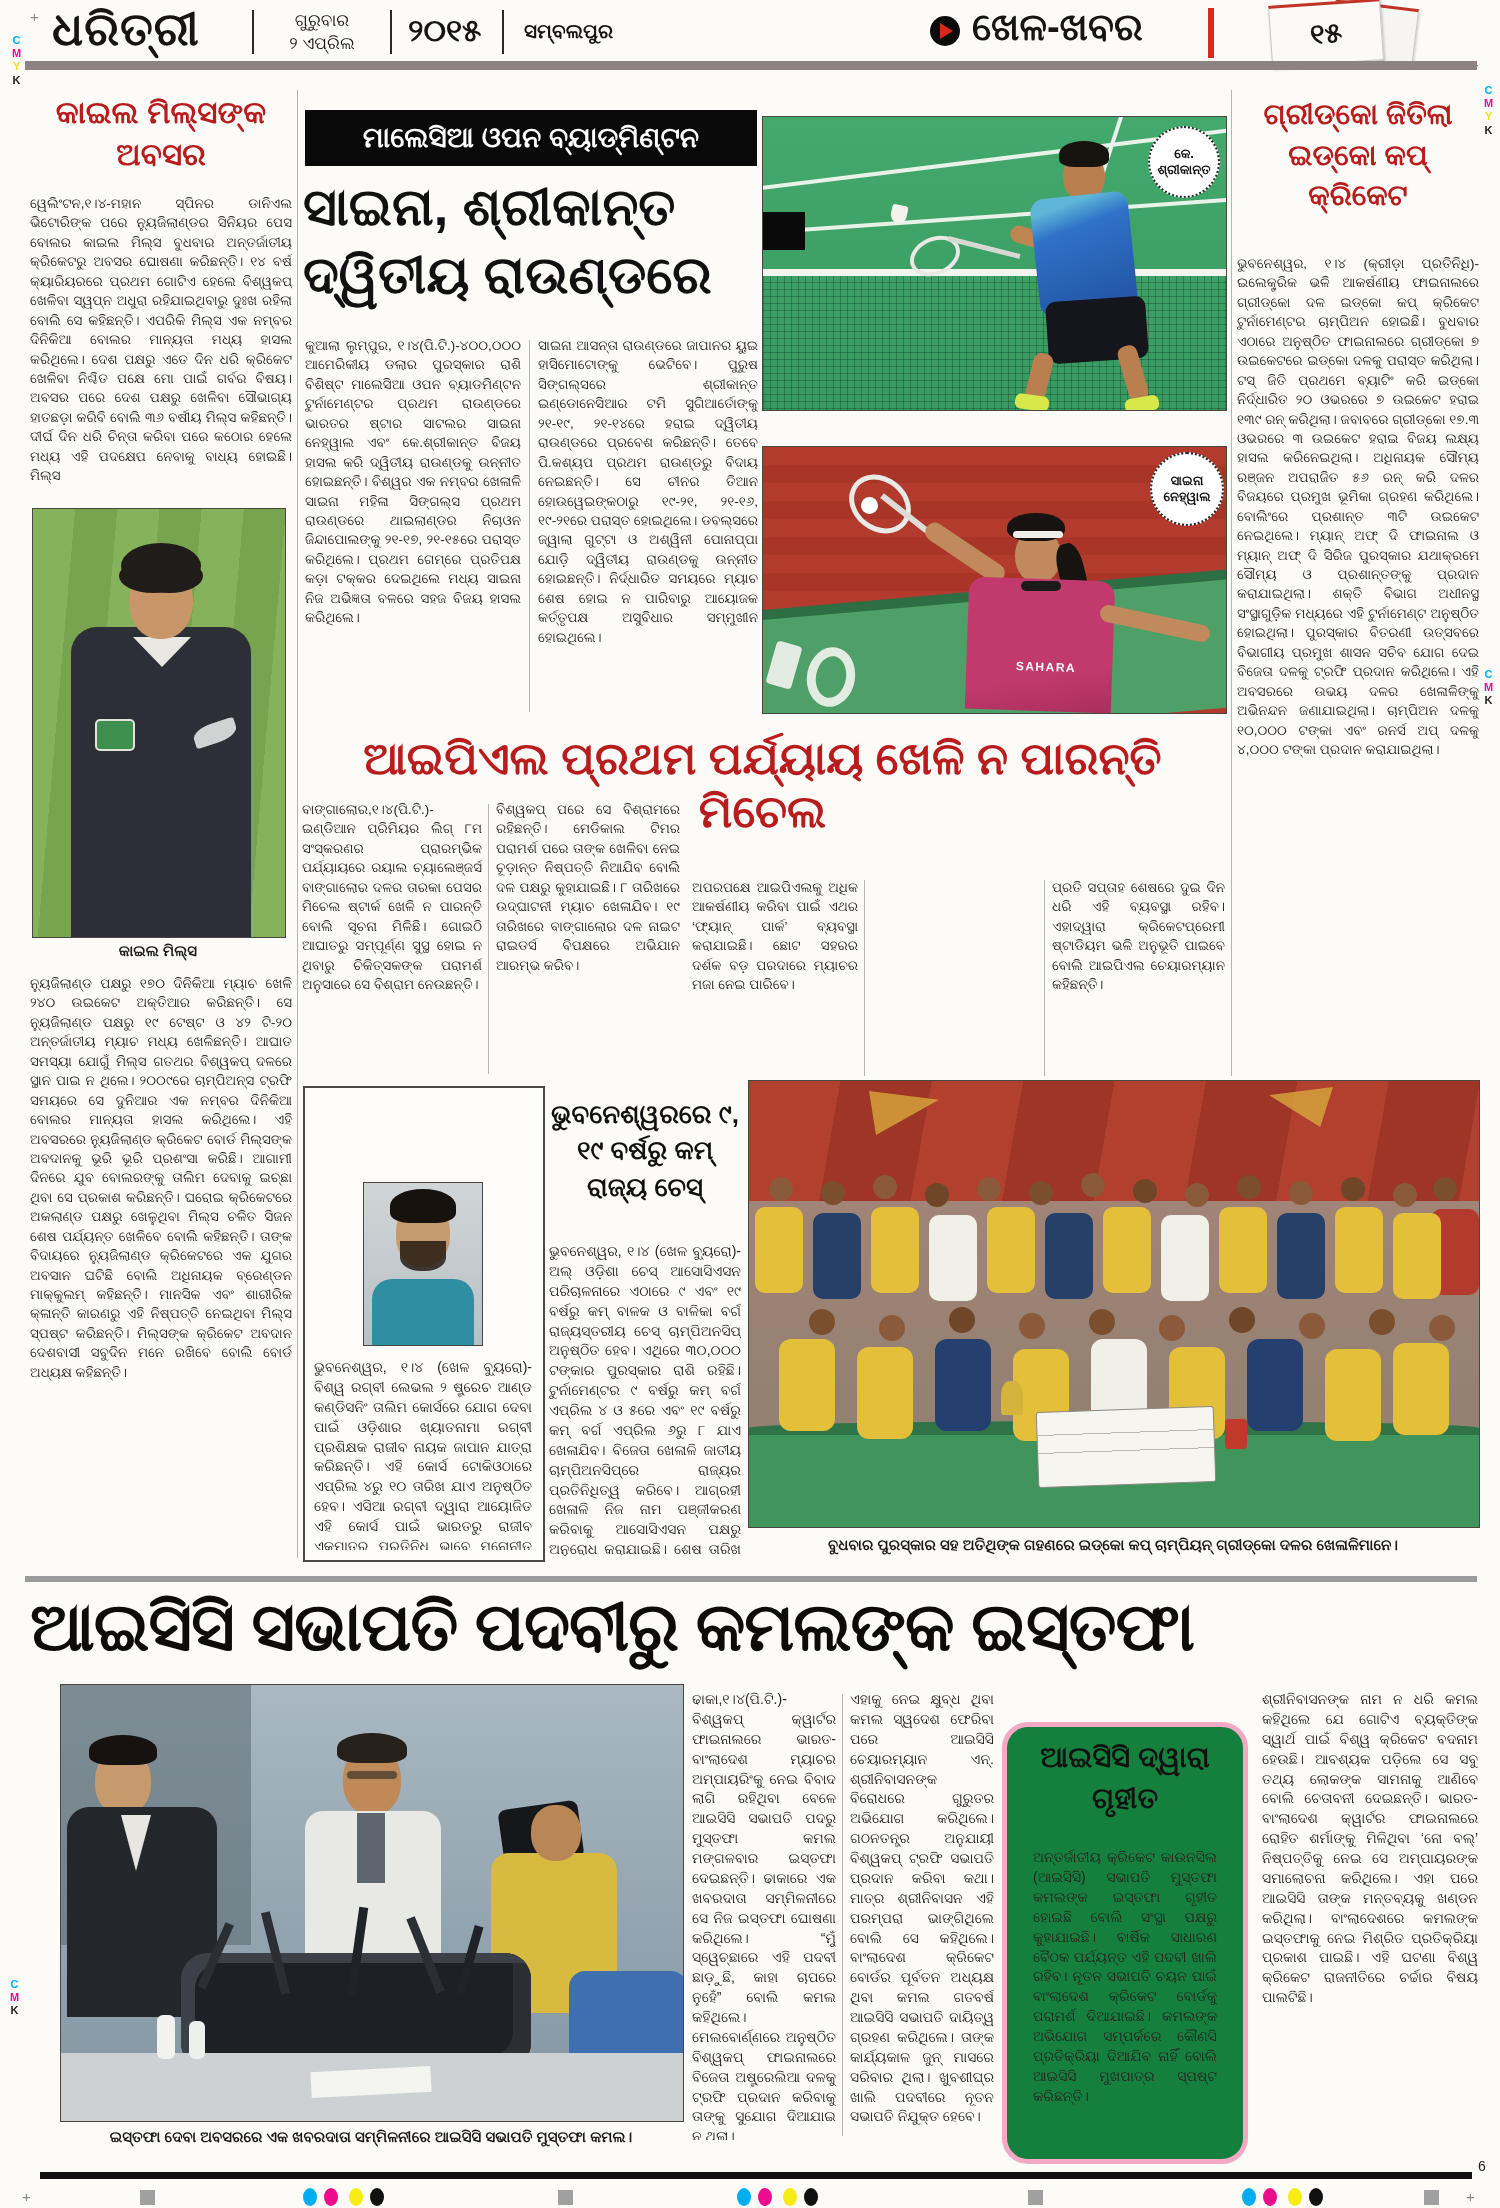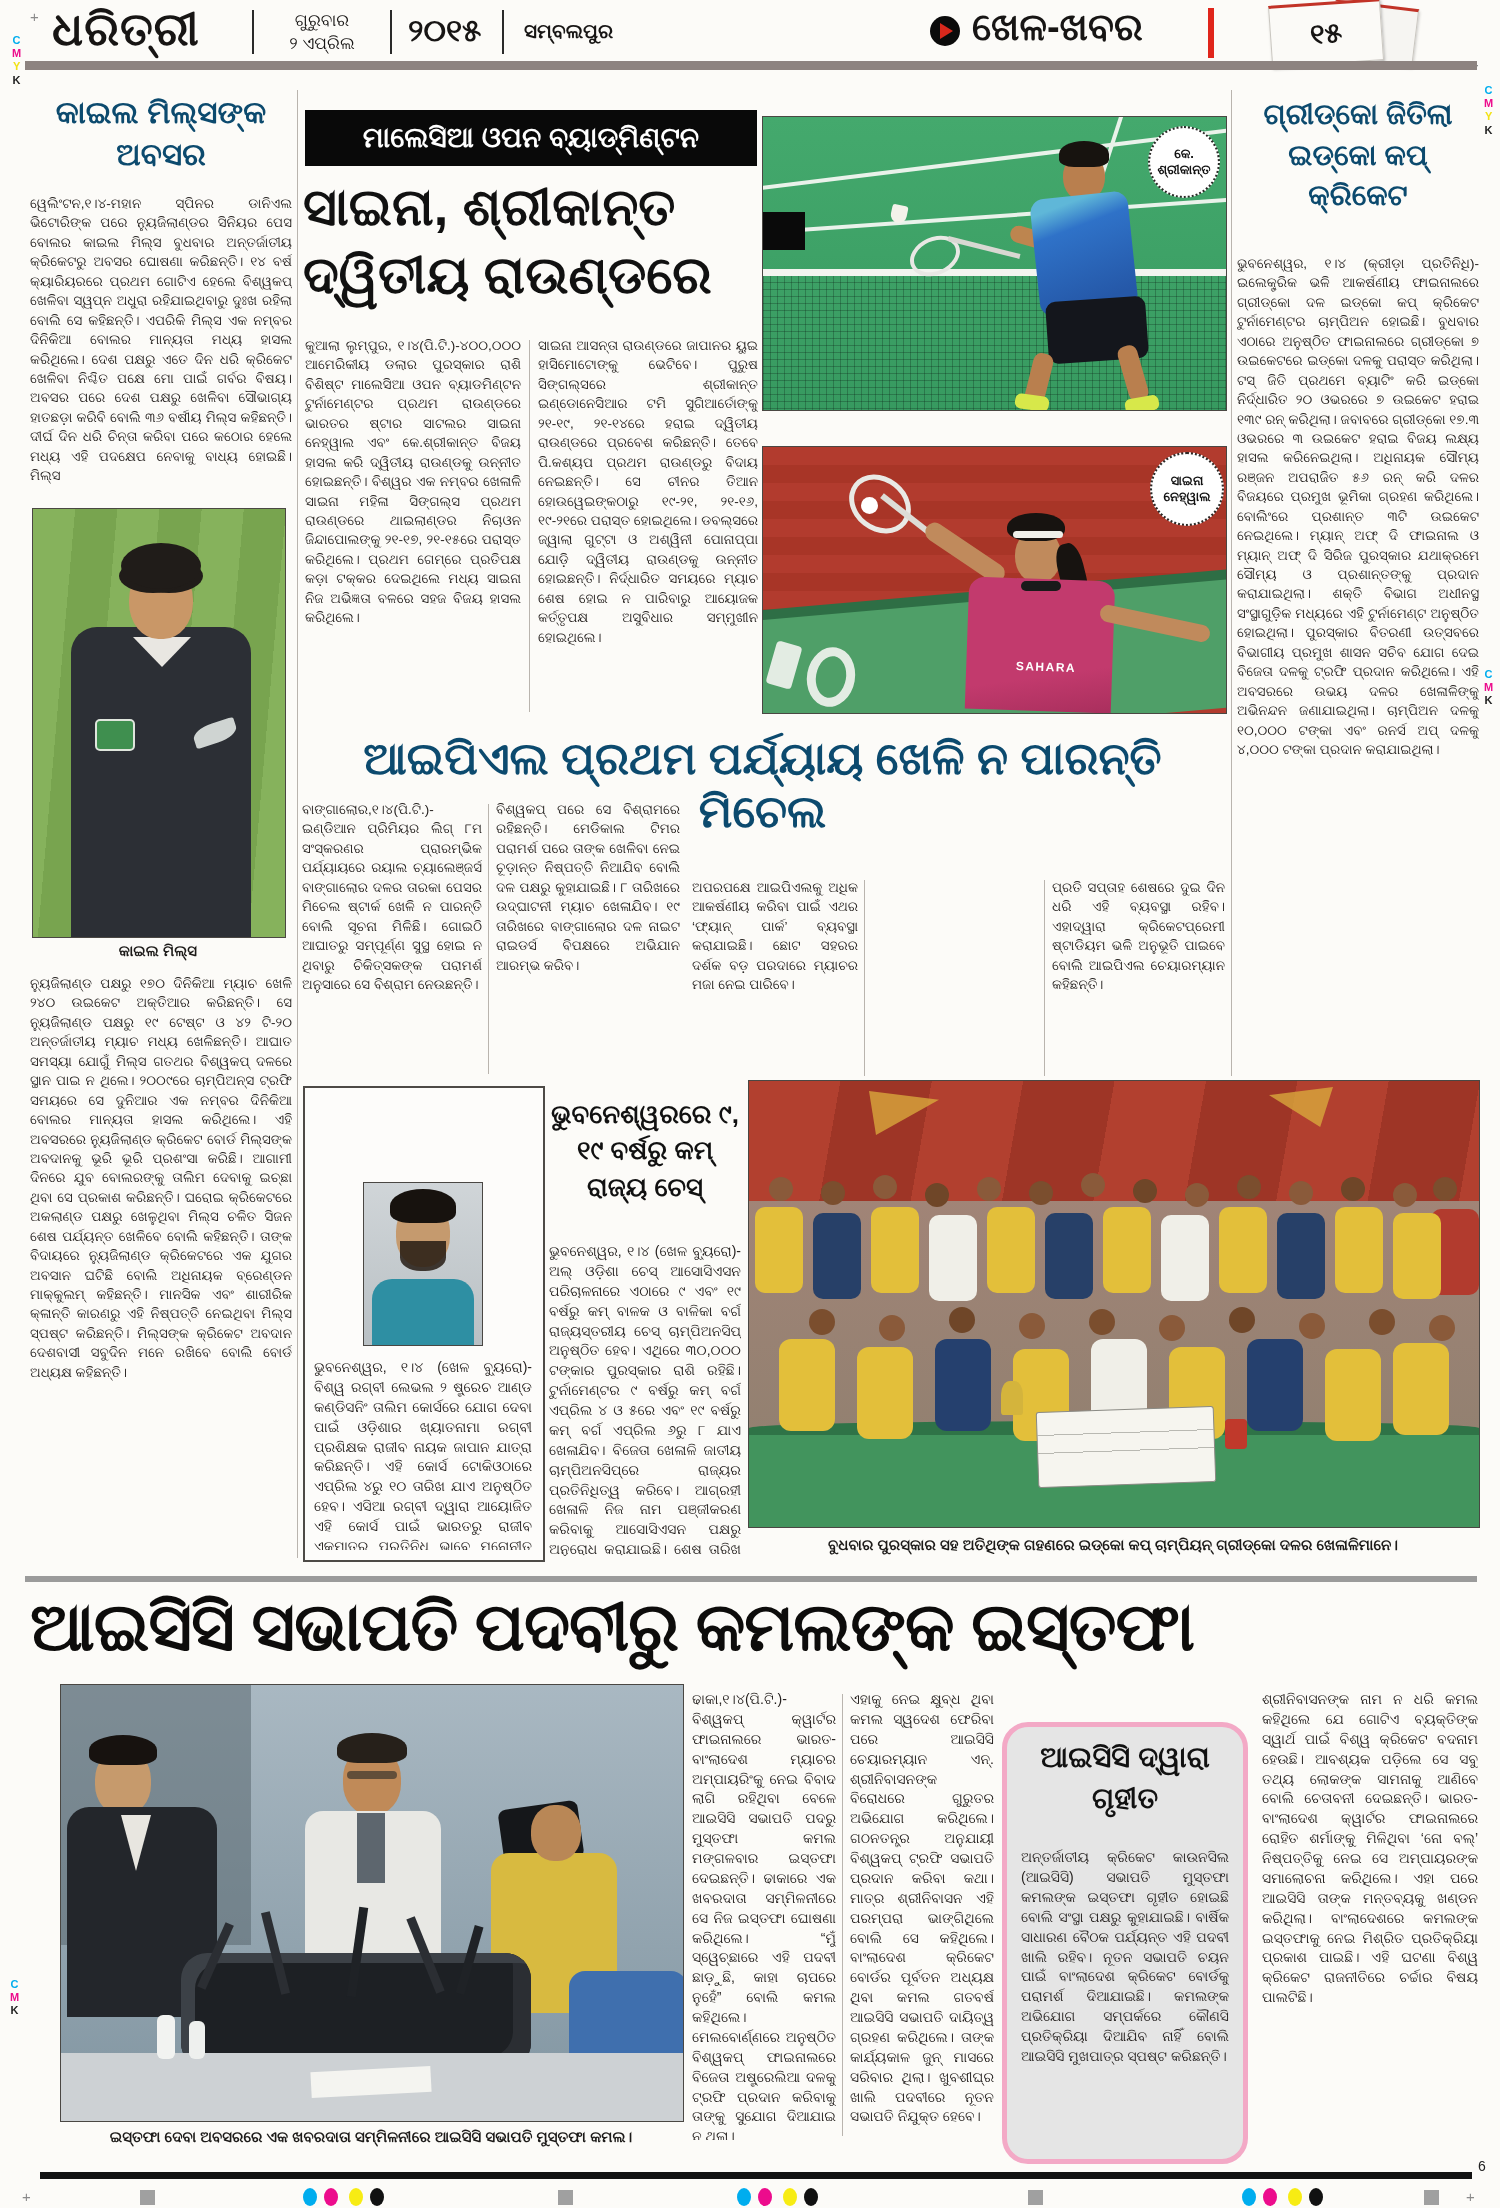--- a/index.html
+++ b/index.html
@@ -1,21 +1,21 @@
 <!DOCTYPE html>
 <html><head>
 <meta charset="utf-8">
 <style>
   html,body{margin:0;padding:0;background:#e8e6e2;}
   #page{position:relative;width:1500px;height:2208px;background:#fcfbf8;margin:0 auto;overflow:hidden;
         font-family:"Liberation Sans",sans-serif;color:#171514;}
   .abs{position:absolute;}
   .body-text{font-size:13.5px;line-height:1.44;text-align:justify;color:#262220;}
   .body-sm{font-size:14px;line-height:1.42;text-align:justify;color:#262220;}
-  .headline{font-weight:700;color:#0c4a6e;}
+  .headline{font-weight:700;color:#b91c1c;}
   .center{text-align:center;}
   .vrule{width:1px;background:#b9b4ae;}
   .photo{border:1px solid #4a4743;overflow:hidden;background:#888;}
   .caption{font-size:15px;font-weight:600;color:#1c1a18;text-align:center;}
   .circle-label{position:absolute;background:#fff;border:2px dotted #2b2927;border-radius:50%;
         display:flex;flex-direction:column;align-items:center;justify-content:center;
         font-size:13px;font-weight:600;line-height:1.25;color:#111;}
   .mark{color:#8a8a8a;font-size:15px;font-weight:400;}
   .cmyk{font-size:11px;font-weight:700;line-height:1.2;text-align:center;}
   .cmyk .c{color:#00adee}.cmyk .m{color:#ec0c8c}.cmyk .y{color:#f2e214}.cmyk .k{color:#222}
@@ -234,21 +234,21 @@
     <div style="position:absolute;left:96px;top:330px;width:18px;height:44px;background:#f2f3f1;border-radius:6px;"></div>
     <div style="position:absolute;left:128px;top:336px;width:16px;height:38px;background:#eef0ee;border-radius:6px;"></div>
     <div style="position:absolute;left:250px;top:384px;width:120px;height:26px;background:#f4f4f0;transform:rotate(-3deg);"></div>
   </div>
   <div class="abs caption" style="left:60px;top:2128px;width:622px;">ଇସ୍ତଫା ଦେବା ଅବସରରେ ଏକ ଖବରଦାତା ସମ୍ମିଳନୀରେ ଆଇସିସି ସଭାପତି ମୁସ୍ତଫା କମଲ।</div>
 
   <div class="abs body-sm" style="left:692px;top:1690px;width:144px;height:450px;overflow:hidden;">ଢାକା,୧।୪(ପି.ଟି.)-ବିଶ୍ୱକପ୍ କ୍ୱାର୍ଟର ଫାଇନାଲରେ ଭାରତ-ବାଂଲାଦେଶ ମ୍ୟାଚର ଅମ୍ପାୟରିଂକୁ ନେଇ ବିବାଦ ଲାଗି ରହିଥିବା ବେଳେ ଆଇସିସି ସଭାପତି ପଦରୁ ମୁସ୍ତଫା କମଲ ମଙ୍ଗଳବାର ଇସ୍ତଫା ଦେଇଛନ୍ତି। ଢାକାରେ ଏକ ଖବରଦାତା ସମ୍ମିଳନୀରେ ସେ ନିଜ ଇସ୍ତଫା ଘୋଷଣା କରିଥିଲେ। “ମୁଁ ସ୍ୱେଚ୍ଛାରେ ଏହି ପଦବୀ ଛାଡ଼ୁଛି, କାହା ଚାପରେ ନୁହେଁ” ବୋଲି କମଲ କହିଥିଲେ। ମେଲବୋର୍ଣ୍ଣରେ ଅନୁଷ୍ଠିତ ବିଶ୍ୱକପ୍ ଫାଇନାଲରେ ବିଜେତା ଅଷ୍ଟ୍ରେଲିଆ ଦଳକୁ ଟ୍ରଫି ପ୍ରଦାନ କରିବାକୁ ତାଙ୍କୁ ସୁଯୋଗ ଦିଆଯାଇ ନ ଥିଲା।</div>
   <div class="abs vrule" style="left:842px;top:1694px;height:442px;"></div>
   <div class="abs body-sm" style="left:850px;top:1690px;width:144px;height:450px;overflow:hidden;">ଏହାକୁ ନେଇ କ୍ଷୁବ୍ଧ ଥିବା କମଲ ସ୍ୱଦେଶ ଫେରିବା ପରେ ଆଇସିସି ଚେୟାରମ୍ୟାନ ଏନ୍. ଶ୍ରୀନିବାସନଙ୍କ ବିରୋଧରେ ଗୁରୁତର ଅଭିଯୋଗ କରିଥିଲେ। ଗଠନତନ୍ତ୍ର ଅନୁଯାୟୀ ବିଶ୍ୱକପ୍ ଟ୍ରଫି ସଭାପତି ପ୍ରଦାନ କରିବା କଥା। ମାତ୍ର ଶ୍ରୀନିବାସନ ଏହି ପରମ୍ପରା ଭାଙ୍ଗିଥିଲେ ବୋଲି ସେ କହିଥିଲେ। ବାଂଲାଦେଶ କ୍ରିକେଟ ବୋର୍ଡର ପୂର୍ବତନ ଅଧ୍ୟକ୍ଷ ଥିବା କମଲ ଗତବର୍ଷ ଆଇସିସି ସଭାପତି ଦାୟିତ୍ୱ ଗ୍ରହଣ କରିଥିଲେ। ତାଙ୍କ କାର୍ଯ୍ୟକାଳ ଜୁନ୍ ମାସରେ ସରିବାର ଥିଲା। ଖୁବଶୀଘ୍ର ଖାଲି ପଦବୀରେ ନୂତନ ସଭାପତି ନିଯୁକ୍ତ ହେବେ।</div>
 
-  <div class="abs" style="left:1002px;top:1722px;width:246px;height:442px;border:5px solid #f3a9c6;border-radius:26px;background:#e5e5e5;box-sizing:border-box;padding:10px 14px;">
+  <div class="abs" style="left:1002px;top:1722px;width:246px;height:442px;border:5px solid #f3a9c6;border-radius:26px;background:#15803d;box-sizing:border-box;padding:10px 26px;">
     <div class="center" style="font-size:29px;font-weight:600;line-height:1.4;color:#111;margin-bottom:10px;">ଆଇସିସି ଦ୍ୱାରା ଗୃହୀତ</div>
     <div class="body-sm" style="overflow:hidden;height:320px;margin-top:30px;">ଅନ୍ତର୍ଜାତୀୟ କ୍ରିକେଟ କାଉନସିଲ (ଆଇସିସି) ସଭାପତି ମୁସ୍ତଫା କମଲଙ୍କ ଇସ୍ତଫା ଗୃହୀତ ହୋଇଛି ବୋଲି ସଂସ୍ଥା ପକ୍ଷରୁ କୁହାଯାଇଛି। ବାର୍ଷିକ ସାଧାରଣ ବୈଠକ ପର୍ଯ୍ୟନ୍ତ ଏହି ପଦବୀ ଖାଲି ରହିବ। ନୂତନ ସଭାପତି ଚୟନ ପାଇଁ ବାଂଲାଦେଶ କ୍ରିକେଟ ବୋର୍ଡକୁ ପରାମର୍ଶ ଦିଆଯାଇଛି। କମଲଙ୍କ ଅଭିଯୋଗ ସମ୍ପର୍କରେ କୌଣସି ପ୍ରତିକ୍ରିୟା ଦିଆଯିବ ନାହିଁ ବୋଲି ଆଇସିସି ମୁଖପାତ୍ର ସ୍ପଷ୍ଟ କରିଛନ୍ତି।</div>
   </div>
 
   <div class="abs body-sm" style="left:1262px;top:1690px;width:216px;height:450px;overflow:hidden;">ଶ୍ରୀନିବାସନଙ୍କ ନାମ ନ ଧରି କମଲ କହିଥିଲେ ଯେ ଗୋଟିଏ ବ୍ୟକ୍ତିଙ୍କ ସ୍ୱାର୍ଥ ପାଇଁ ବିଶ୍ୱ କ୍ରିକେଟ ବଦନାମ ହେଉଛି। ଆବଶ୍ୟକ ପଡ଼ିଲେ ସେ ସବୁ ତଥ୍ୟ ଲୋକଙ୍କ ସାମନାକୁ ଆଣିବେ ବୋଲି ଚେତାବନୀ ଦେଇଛନ୍ତି। ଭାରତ-ବାଂଲାଦେଶ କ୍ୱାର୍ଟର ଫାଇନାଲରେ ରୋହିତ ଶର୍ମାଙ୍କୁ ମିଳିଥିବା ‘ନୋ ବଲ୍’ ନିଷ୍ପତ୍ତିକୁ ନେଇ ସେ ଅମ୍ପାୟରଙ୍କ ସମାଲୋଚନା କରିଥିଲେ। ଏହା ପରେ ଆଇସିସି ତାଙ୍କ ମନ୍ତବ୍ୟକୁ ଖଣ୍ଡନ କରିଥିଲା। ବାଂଲାଦେଶରେ କମଲଙ୍କ ଇସ୍ତଫାକୁ ନେଇ ମିଶ୍ରିତ ପ୍ରତିକ୍ରିୟା ପ୍ରକାଶ ପାଇଛି। ଏହି ଘଟଣା ବିଶ୍ୱ କ୍ରିକେଟ ରାଜନୀତିରେ ଚର୍ଚ୍ଚାର ବିଷୟ ପାଲଟିଛି।</div>
 
   <div class="abs" style="left:40px;top:2172px;width:1432px;height:7px;background:#121212;"></div>
   <div class="abs" style="left:1478px;top:2158px;font-size:14px;color:#222;">6</div>
   <div class="abs mark" style="left:22px;top:2188px;">+</div>
   <div class="abs mark" style="left:1466px;top:2188px;">+</div>

